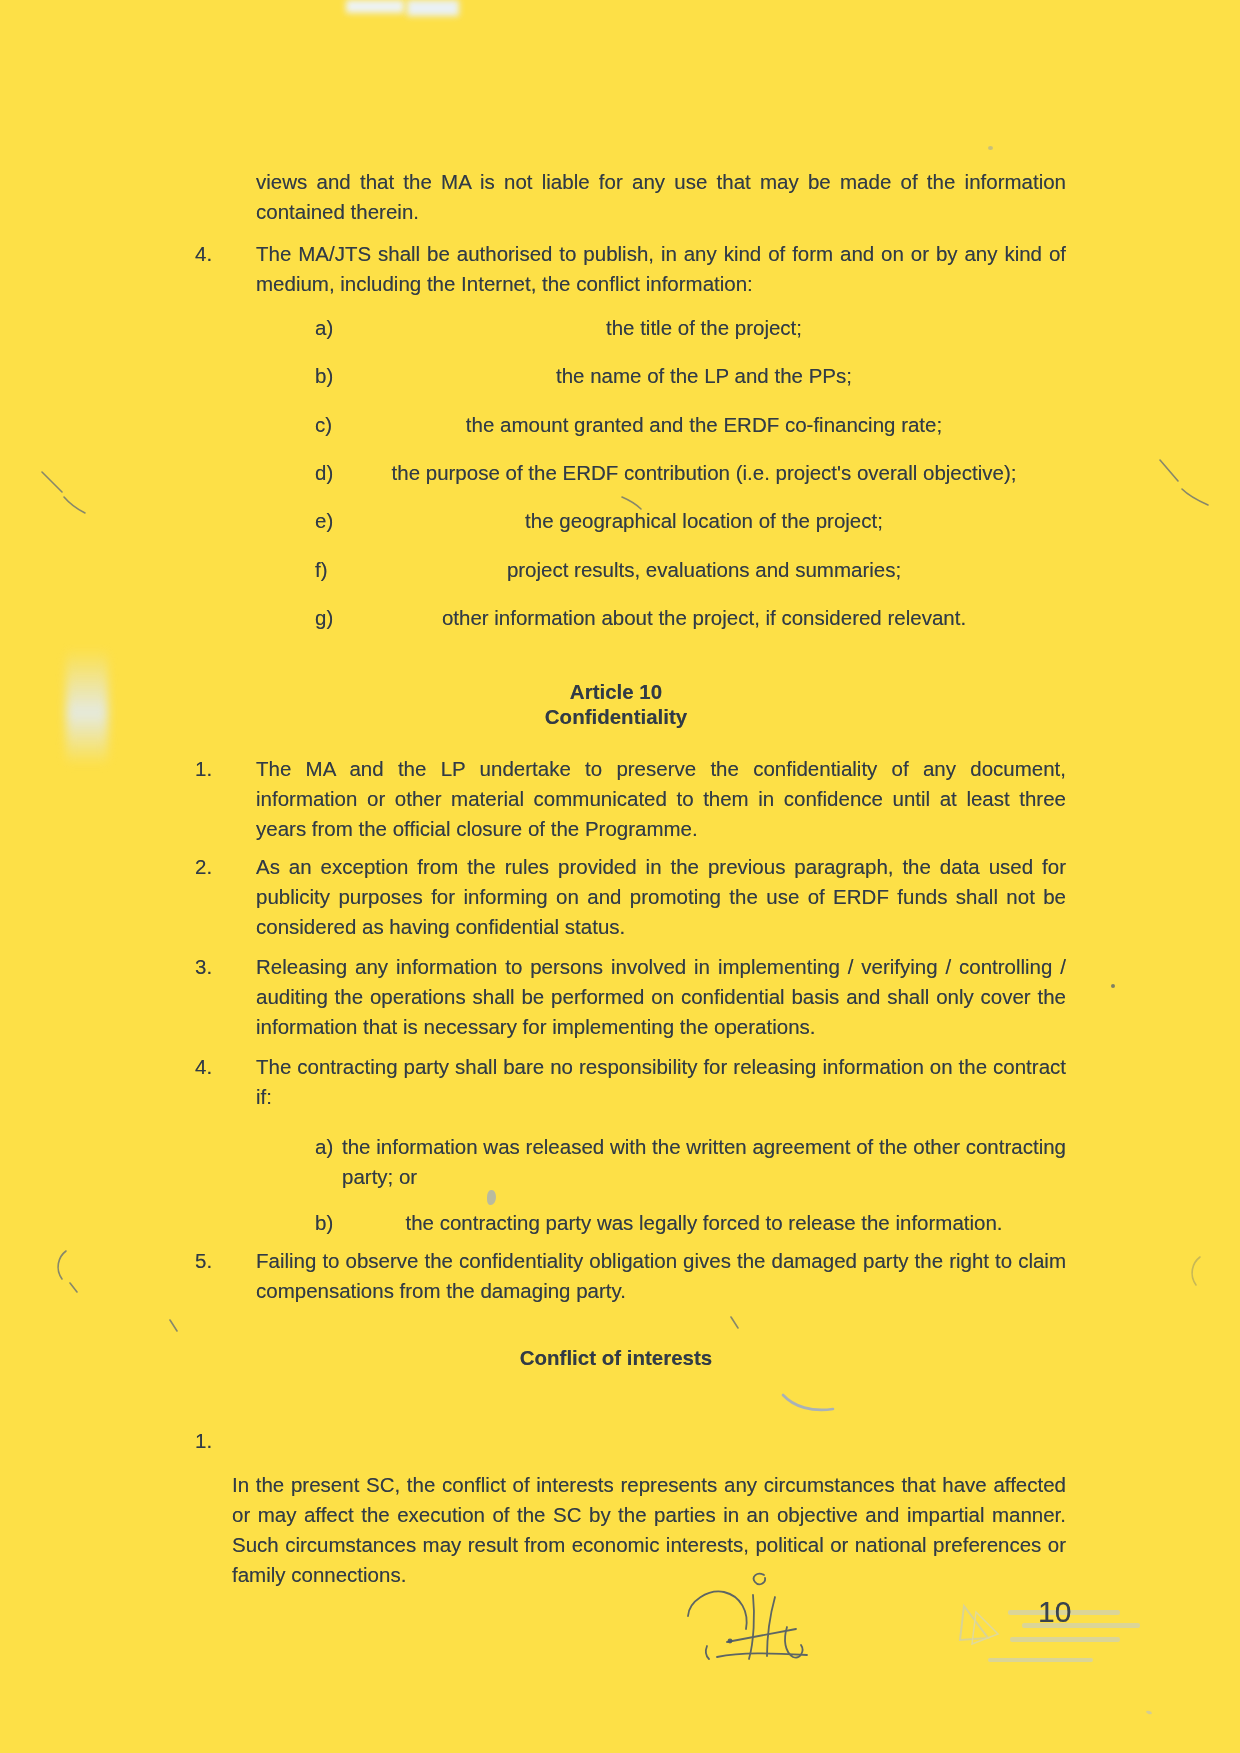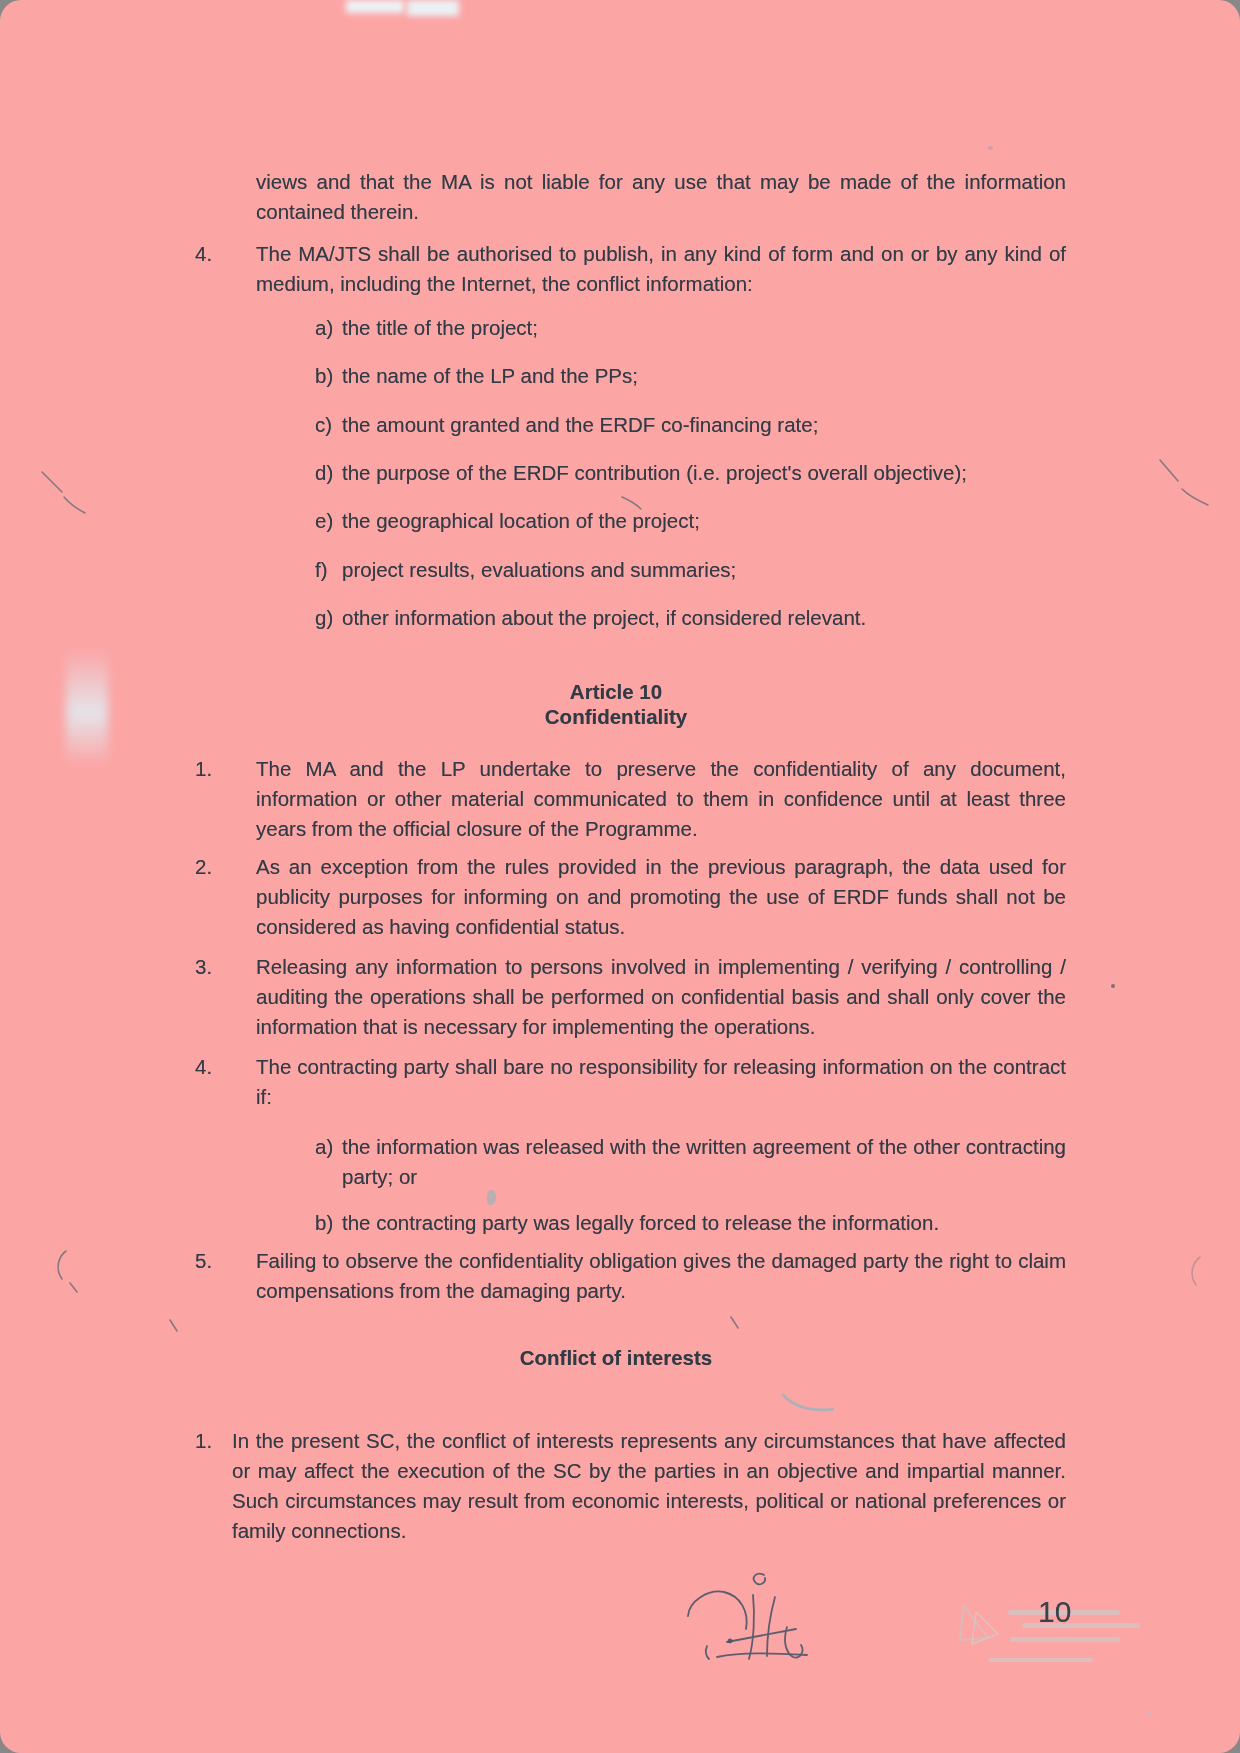--- a/index.html
+++ b/index.html
@@ -13,24 +13,24 @@
     font-size:20.5px;
     line-height:30px;
     color:#313b46;
     text-shadow:0 0 .5px rgba(49,59,70,.5);
   }
   .blk{position:absolute;}
   .intro{left:256px;width:810px;text-align:justify;}
   .num-item{left:195px;width:871px;}
   .num-item > .num{position:absolute;left:0;top:0;}
   .num-item > .txt{margin-left:61px;text-align:justify;}
-  .num-item.tight > .txt{margin-left:37px;}
+  .num-item.tight > .txt{margin-left:37px;margin-top:44px;}
   .sub-item{left:315px;width:751px;}
   .sub-item > .num{position:absolute;left:0;top:0;}
-  .sub-item > .txt{margin-left:27px;white-space:nowrap;}
+  .sub-item > .txt{margin-left:27px;white-space:nowrap;text-align:center;}
   .sub-item.wrap > .txt{white-space:normal;text-align:justify;}
   .art-head{left:179px;width:874px;text-align:center;font-weight:bold;line-height:25px;}
   .page-number{left:1038px;top:1597px;font-size:30px;color:#39434d;z-index:3;}
   
   .smudge{position:absolute;filter:blur(3px);pointer-events:none;}
   .smudge.t1{left:346px;top:0;width:58px;height:13px;background:#edf3f6;}
   .smudge.t2{left:407px;top:0;width:52px;height:16px;background:#eaf1f5;}
   .smudge.lv{left:66px;top:648px;width:42px;height:118px;filter:blur(5px);
     background:linear-gradient(180deg,rgba(231,238,243,0) 0%,rgba(225,234,240,.9) 55%,rgba(231,238,243,0) 100%);}
   .speck{position:absolute;border-radius:50%;pointer-events:none;}
@@ -44,21 +44,21 @@
   .stamp{position:absolute;left:950px;top:1598px;width:195px;height:85px;opacity:.6;filter:blur(.7px);z-index:1;}
   .stamp .bar{position:absolute;height:5px;background:#c6cfcd;border-radius:2px;}
   .stamp .b1{left:58px;top:12px;width:112px;}
   .stamp .b2{left:72px;top:25px;width:118px;height:5px;}
   .stamp .b3{left:60px;top:39px;width:110px;}
   .stamp .b4{left:38px;top:60px;width:105px;height:4px;}
 </style>
 </head>
 <body>
 
-<div class="page" style="color: rgb(49, 59, 70); background: #fca5a5; border-radius: 21px;">
+<div class="page" style="color: rgb(49, 59, 70); background: #fde047;">
 
   <div class="smudge t1"></div>
   <div class="smudge t2"></div>
   <div class="smudge lv"></div>
   <div class="speck s1"></div>
   <div class="speck s2"></div>
   <div class="speck s3"></div>
   <div class="blob"></div>
 
   <div class="blk intro" style="top:167px">views and that the MA is not liable for any use that may be made of the information contained therein.</div>

